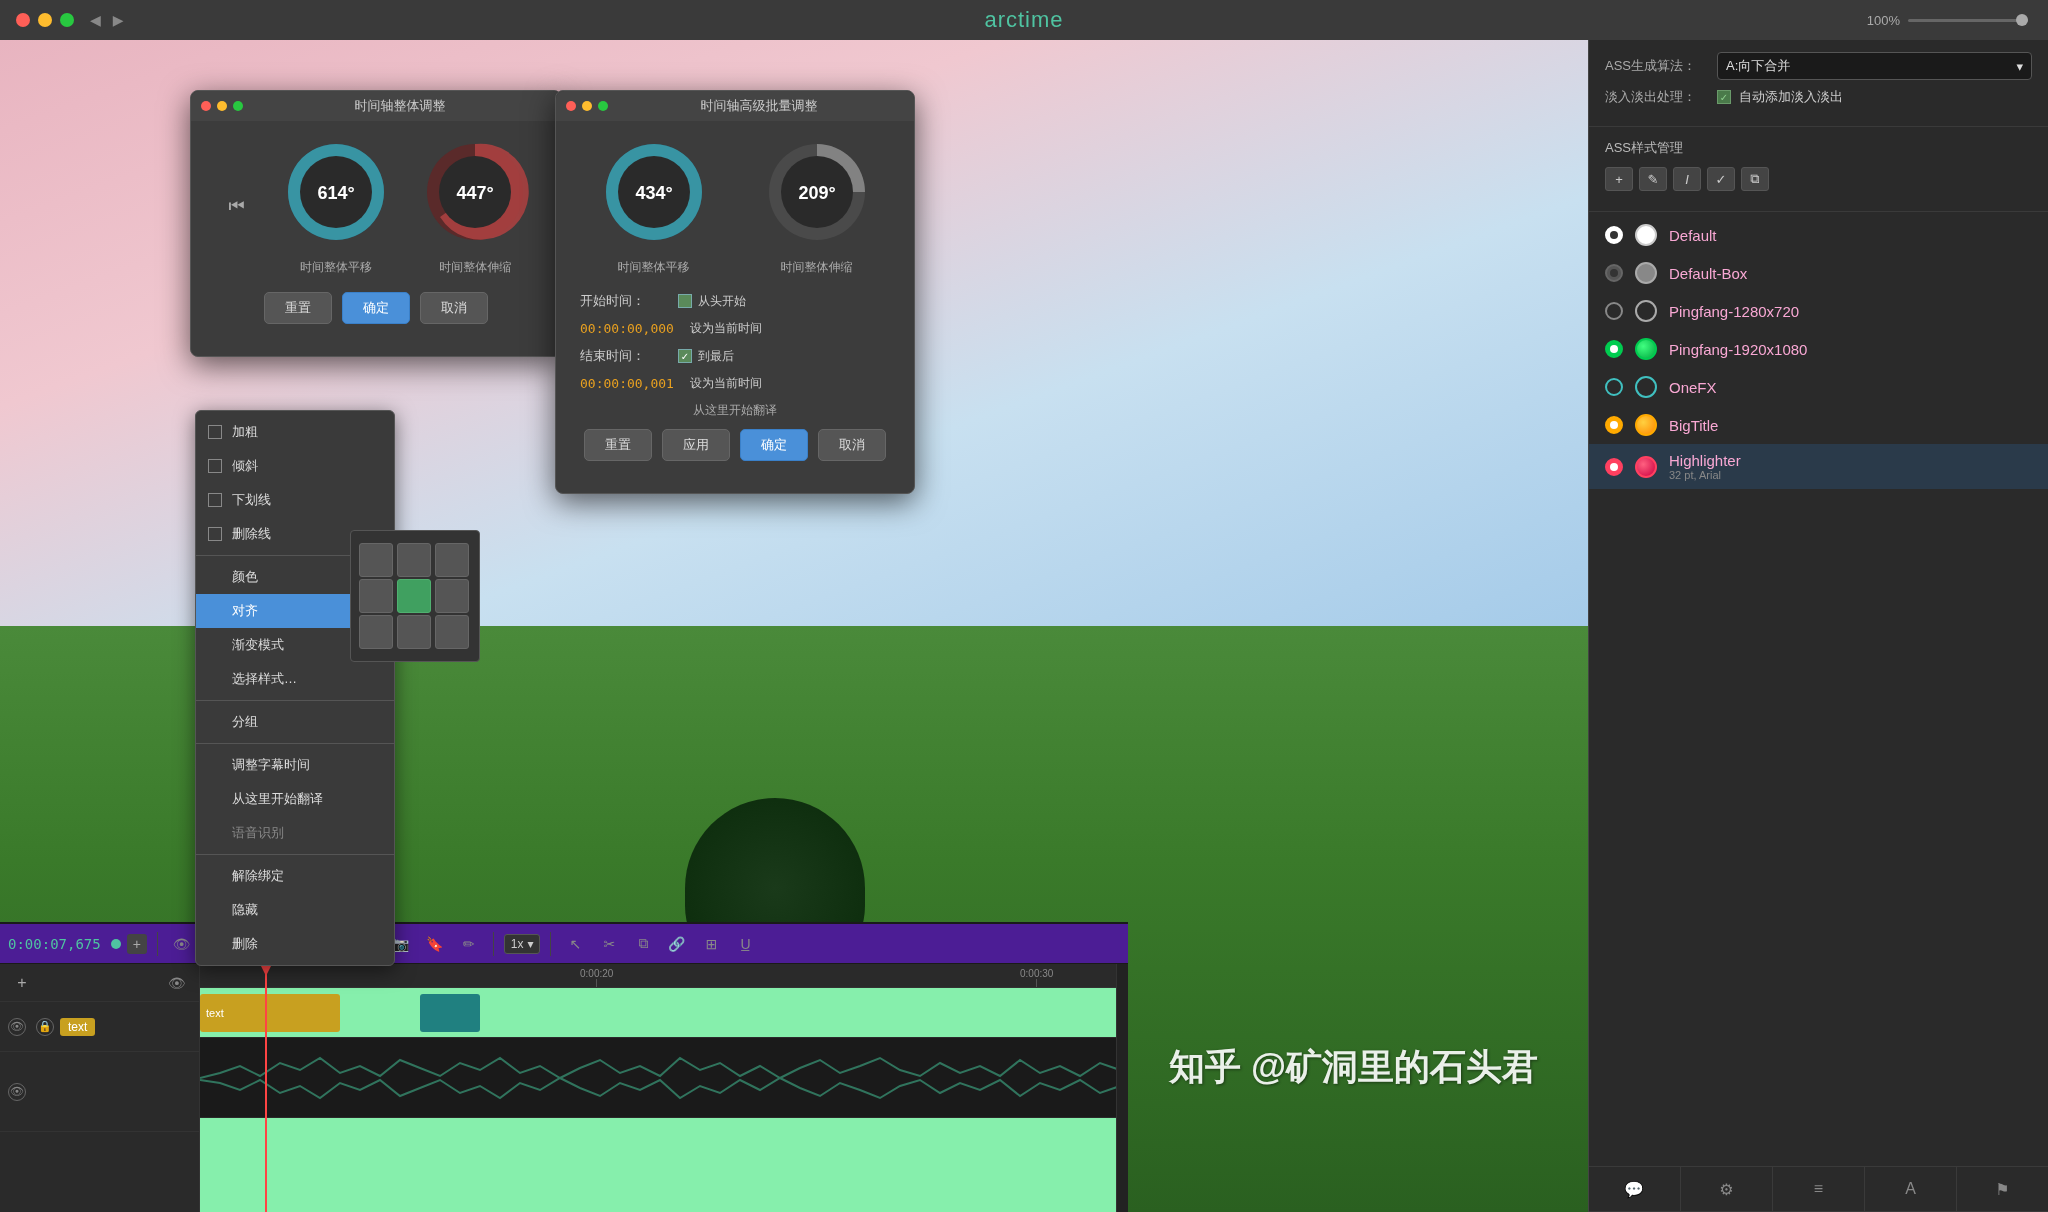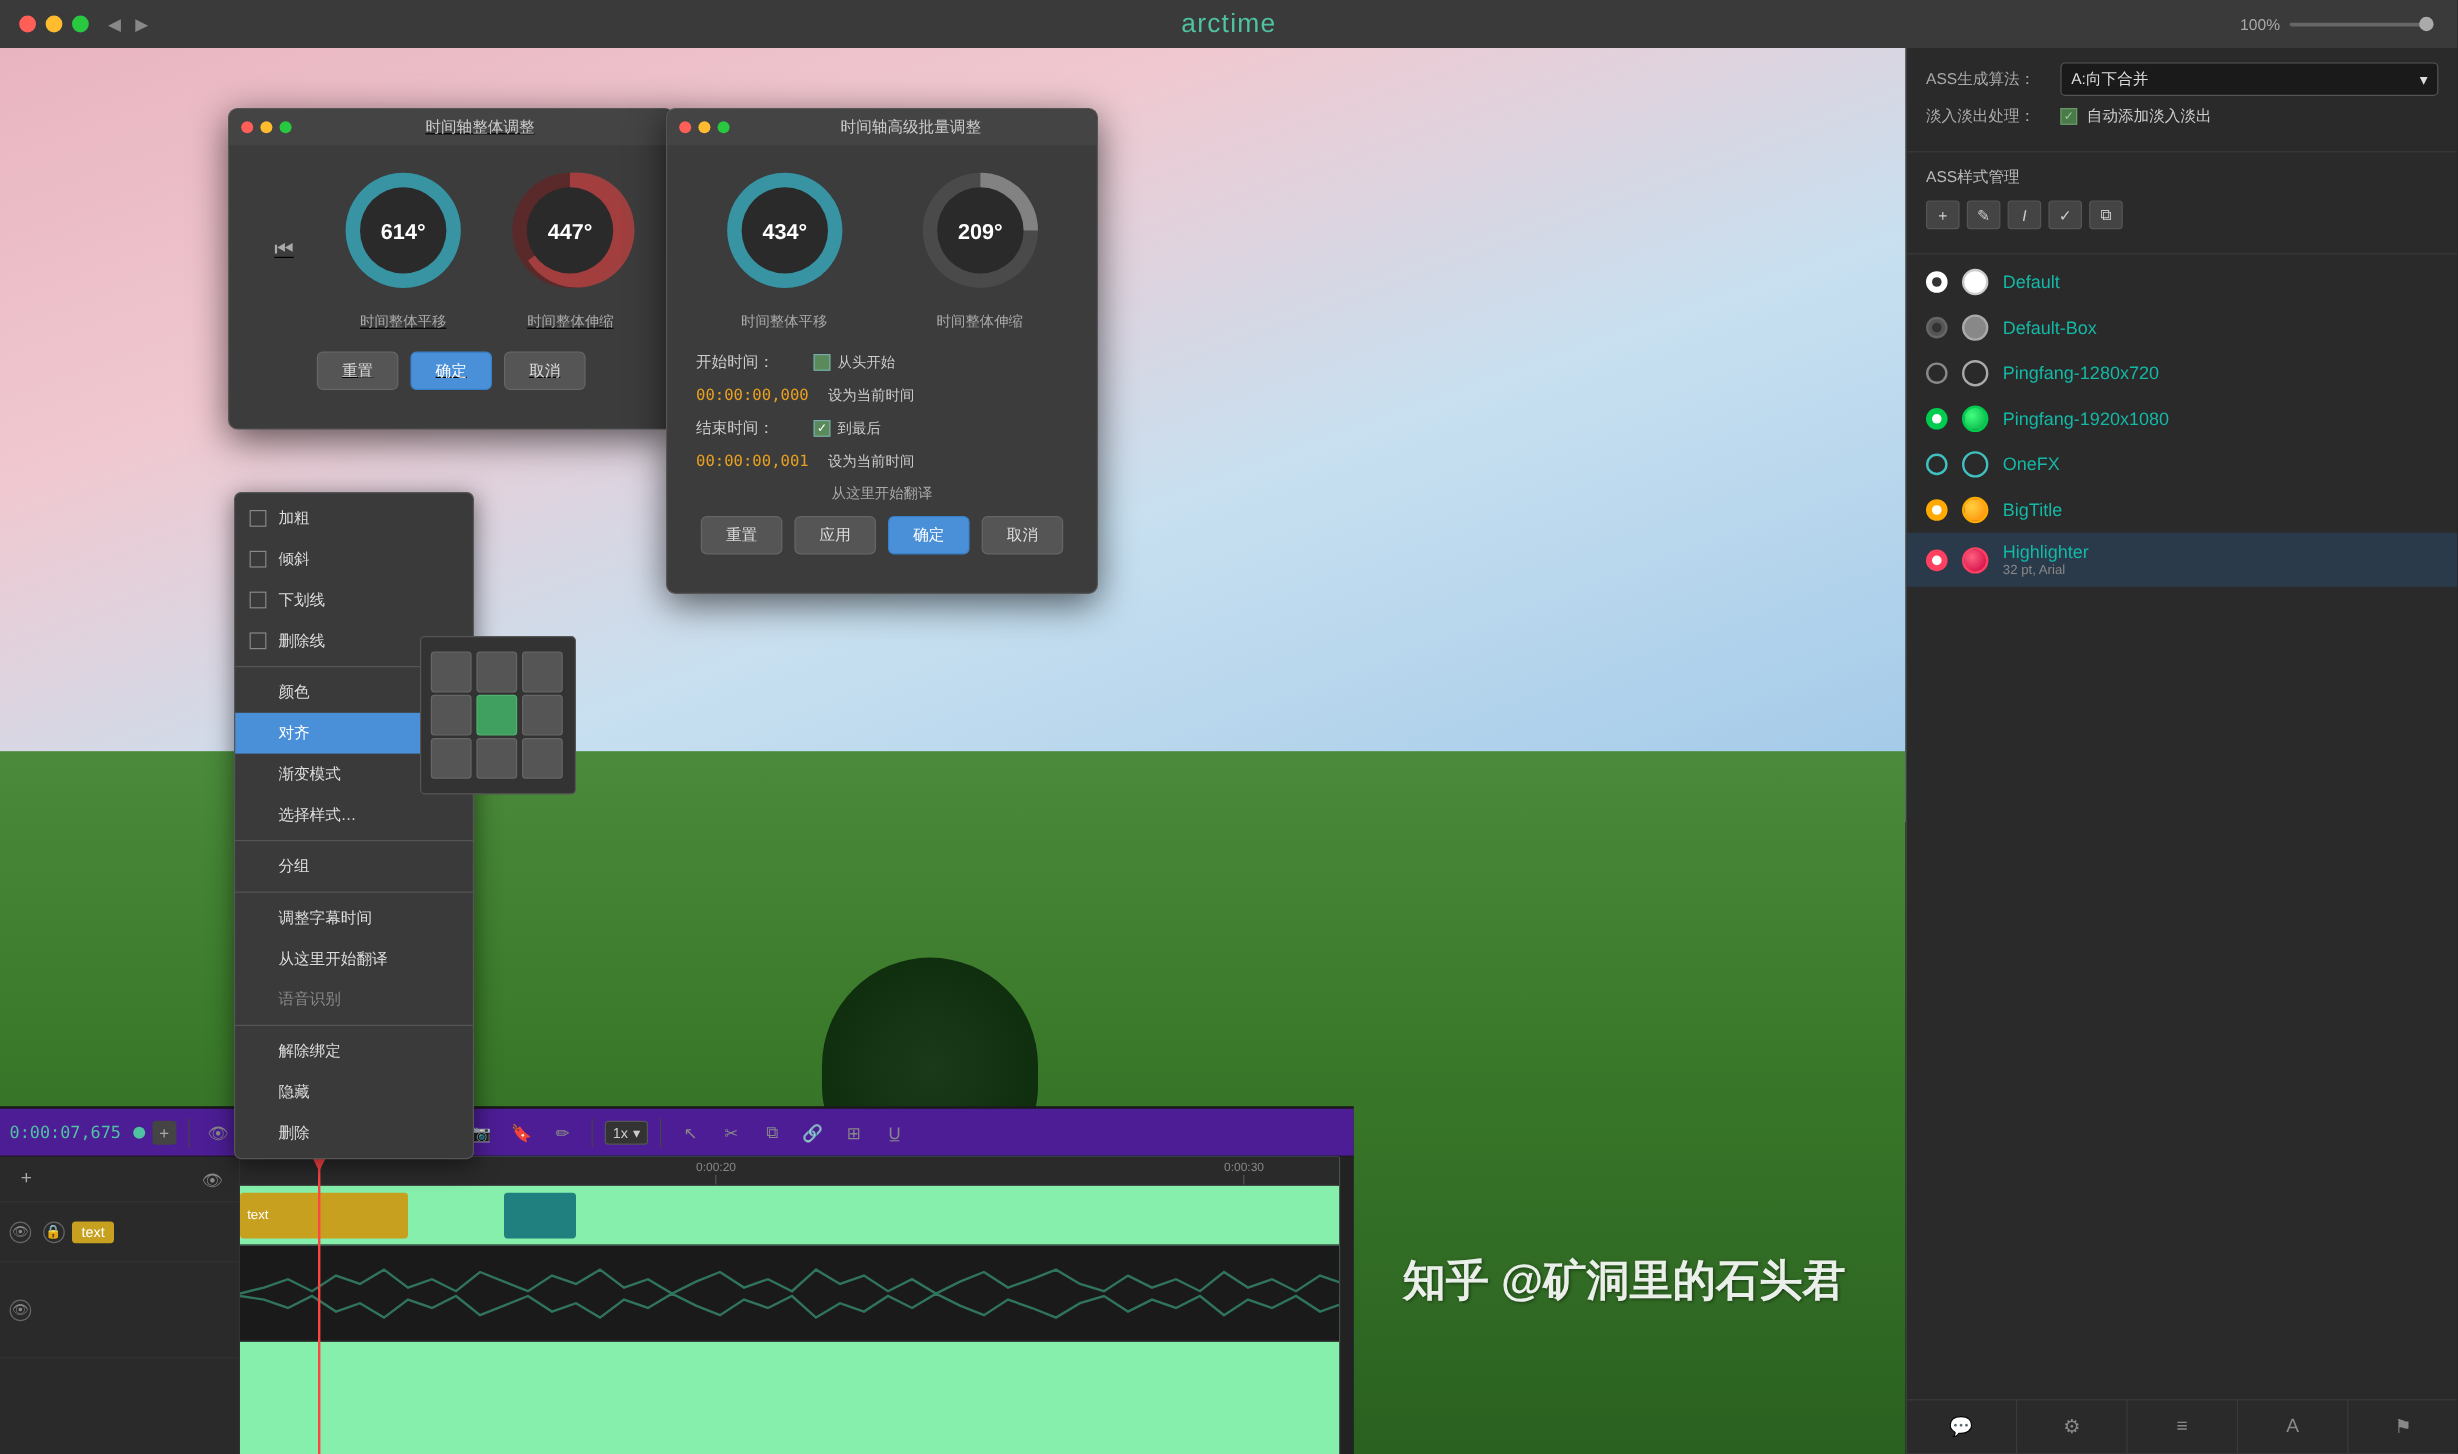--- a/index.html
+++ b/index.html
@@ -129,21 +129,20 @@
     #dialog-adjust {
       position: absolute;
       top: 50px;
       left: 190px;
       width: 372px;
       background: #3c3c3c;
       border: 1px solid #555;
       border-radius: 8px;
       box-shadow: 0 8px 30px rgba(0,0,0,0.6);
       z-index: 50;
-      text-decoration: underline;
     }
     
     #dialog-batch {
       position: absolute;
       top: 50px;
       left: 555px;
       width: 360px;
       background: #3c3c3c;
       border: 1px solid #555;
       border-radius: 8px;
@@ -380,21 +379,21 @@
     }
     .style-radio.checked-white {
       border-color: #fff;
       background: white;
     }
     .style-radio-inner {
       width: 8px; height: 8px;
       border-radius: 50%;
       background: white;
     }
-    .style-name { color: #14b8a6; font-size: 15px; }
+    .style-name { color: #f9a8d4; font-size: 15px; }
     .style-desc { color: #888; font-size: 11px; }
 
     .style-icon {
       width: 22px; height: 22px;
       border-radius: 50%;
       border: 2px solid #888;
     }
     .style-icon-highlighter {
       background: radial-gradient(circle at 35% 35%, #ff6080, #cc0040);
       border-color: #ff4060;

